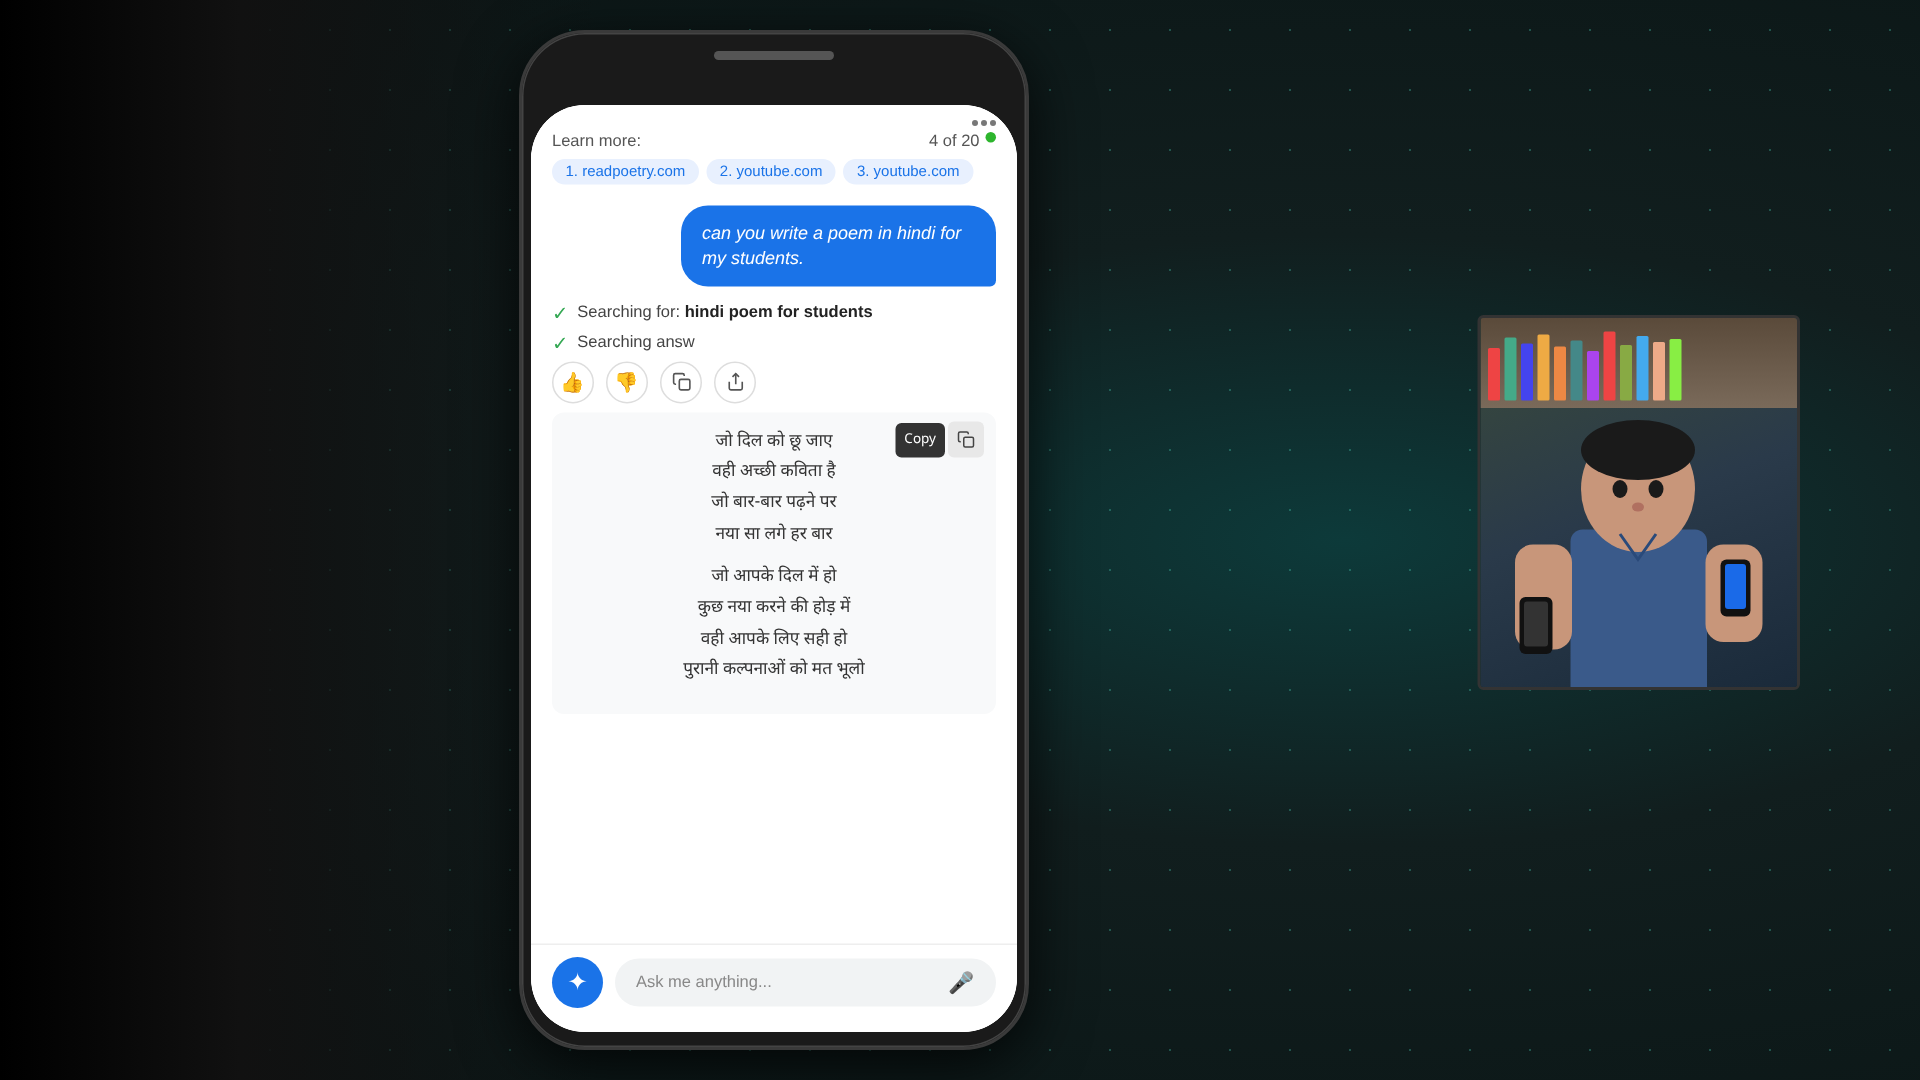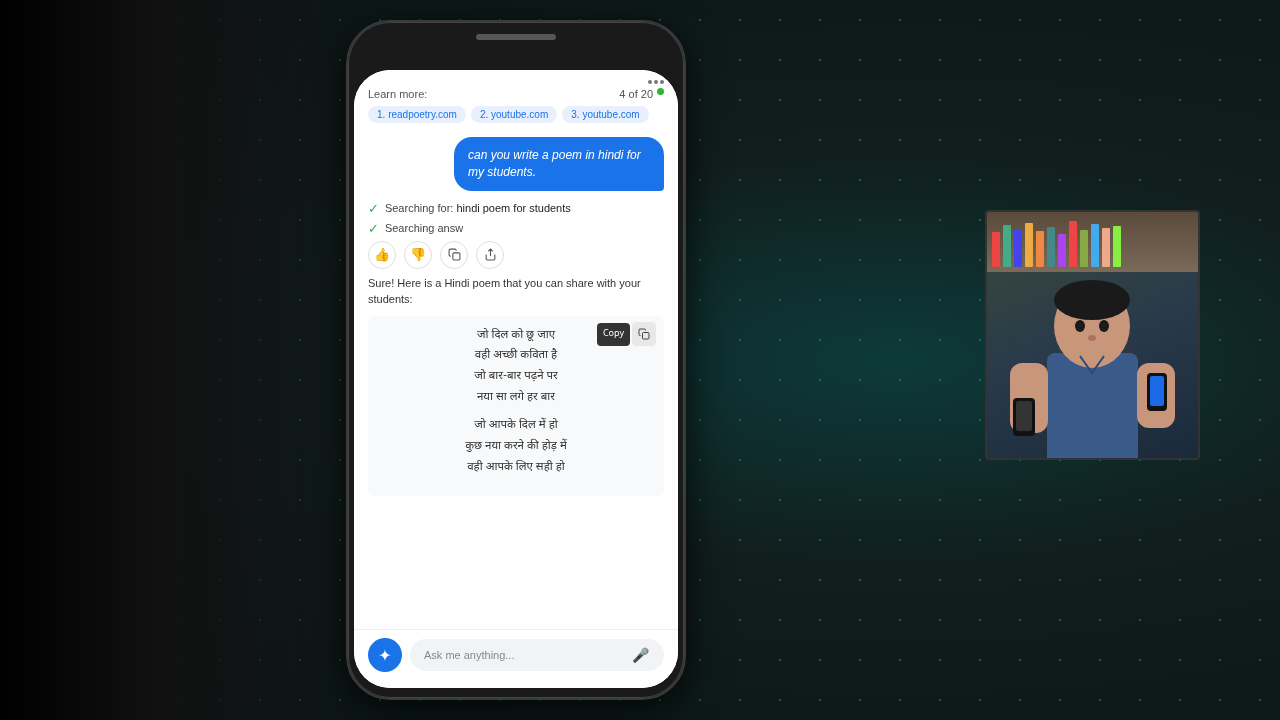--- a/index.html
+++ b/index.html
@@ -202,21 +202,21 @@
       color: #34a853;
       font-size: 13px;
     }
 
     .status-text {
       font-size: 11px;
       color: #444;
     }
 
     .status-text strong {
-      font-weight: 400;
+      font-weight: 700;
       color: #222;
     }
 
     
     .response-container {
       background: #fff;
       border-radius: 12px;
       margin-top: 6px;
       position: relative;
     }
@@ -457,21 +457,20 @@
             <div class="action-btn">
               <svg width="13" height="13" viewBox="0 0 24 24" fill="none" stroke="#555" stroke-width="2">
                 <path d="M4 12v8a2 2 0 002 2h12a2 2 0 002-2v-8"></path>
                 <polyline points="16 6 12 2 8 6"></polyline>
                 <line x1="12" y1="2" x2="12" y2="15"></line>
               </svg>
             </div>
           </div>
 
           <div class="response-container">
-            <div class="response-text">Sure! Here is a Hindi poem that you can share with your students:</div>
 
             <div class="poem-block">
 
               <div class="copy-button-container">
                 <div class="copy-tooltip">Copy</div>
                 <div class="copy-icon-btn">
                   <svg width="12" height="12" viewBox="0 0 24 24" fill="none" stroke="#444" stroke-width="2">
                     <rect x="9" y="9" width="13" height="13" rx="2"></rect>
                     <path d="M5 15H4a2 2 0 01-2-2V4a2 2 0 012-2h9a2 2 0 012 2v1"></path>
                   </svg>
@@ -481,20 +480,21 @@
               <div class="poem-stanza">
                 <span class="poem-line">जो दिल को छू जाए</span>
                 <span class="poem-line">वही अच्छी कविता है</span>
                 <span class="poem-line">जो बार-बार पढ़ने पर</span>
                 <span class="poem-line">नया सा लगे हर बार</span>
               </div>
               <div class="poem-stanza">
                 <span class="poem-line">जो आपके दिल में हो</span>
                 <span class="poem-line">कुछ नया करने की होड़ में</span>
                 <span class="poem-line">वही आपके लिए सही हो</span>
+                <span class="poem-line">पुरानी कल्पनाओं को मत भूलो</span>
               </div>
             </div>
           </div>
         </div>
 
         <div class="bottom-bar">
           <div class="assistant-btn">
             <span class="assistant-icon">✦</span>
           </div>
           <div class="input-field">

